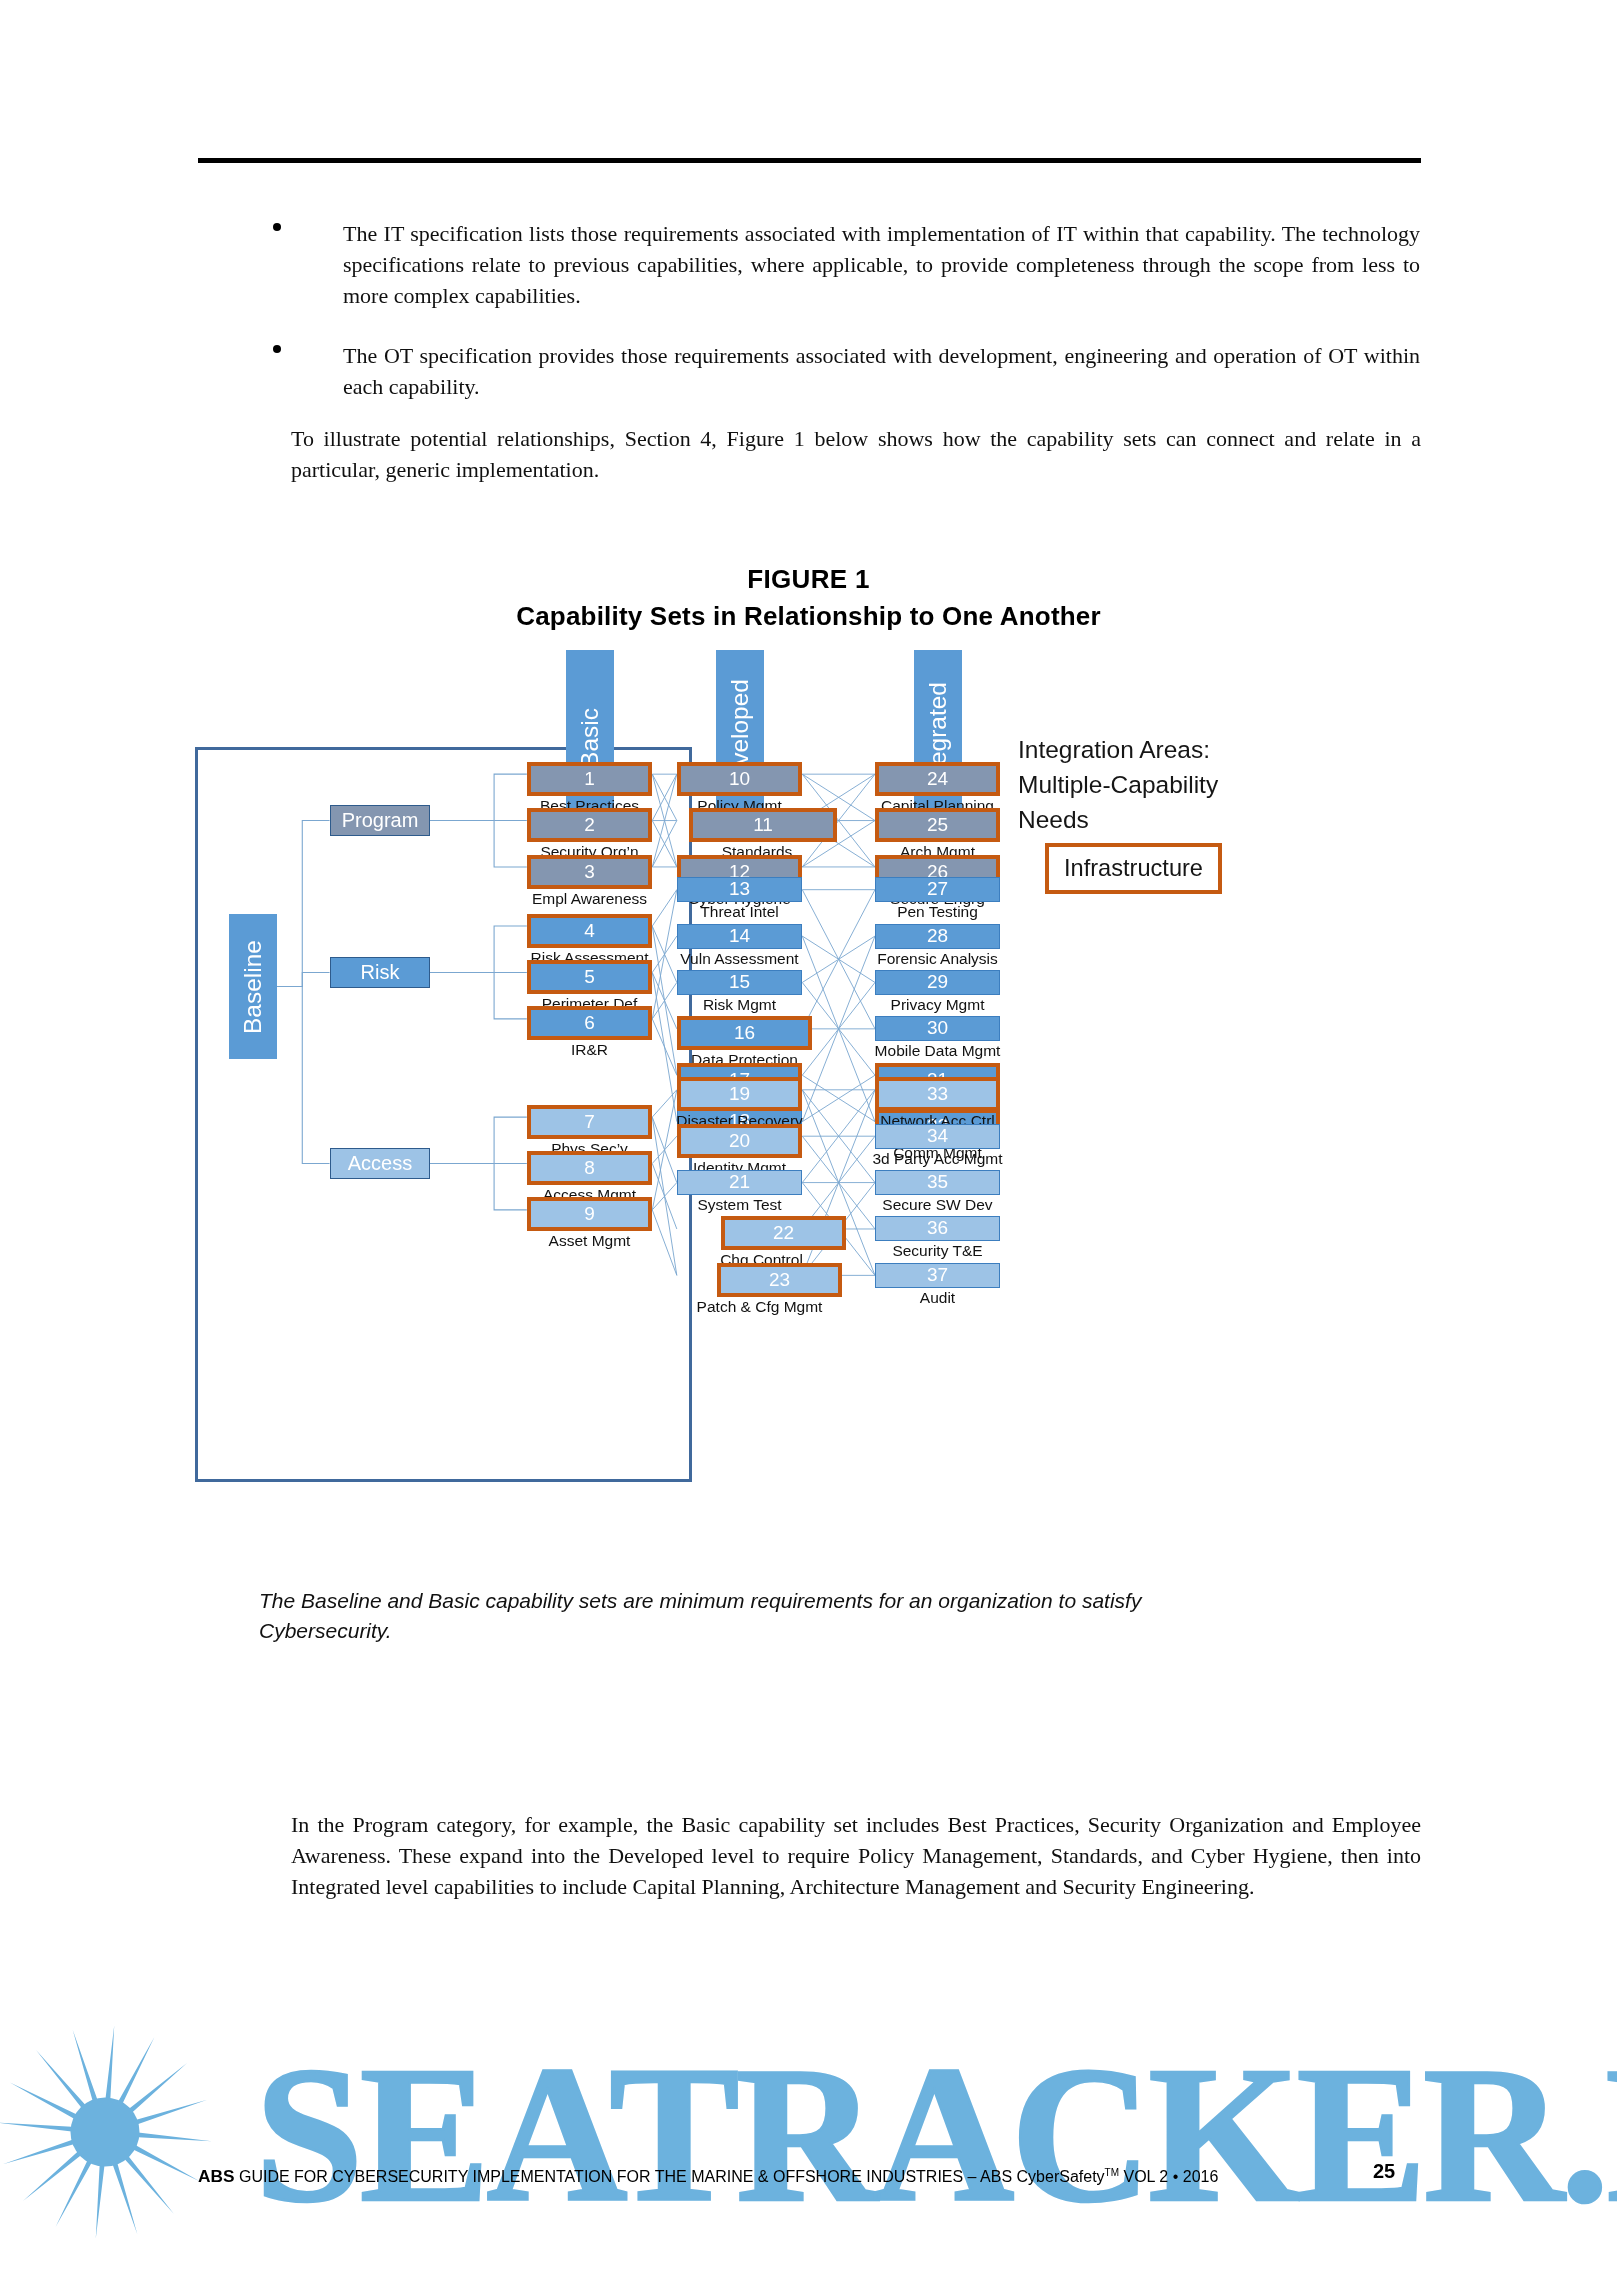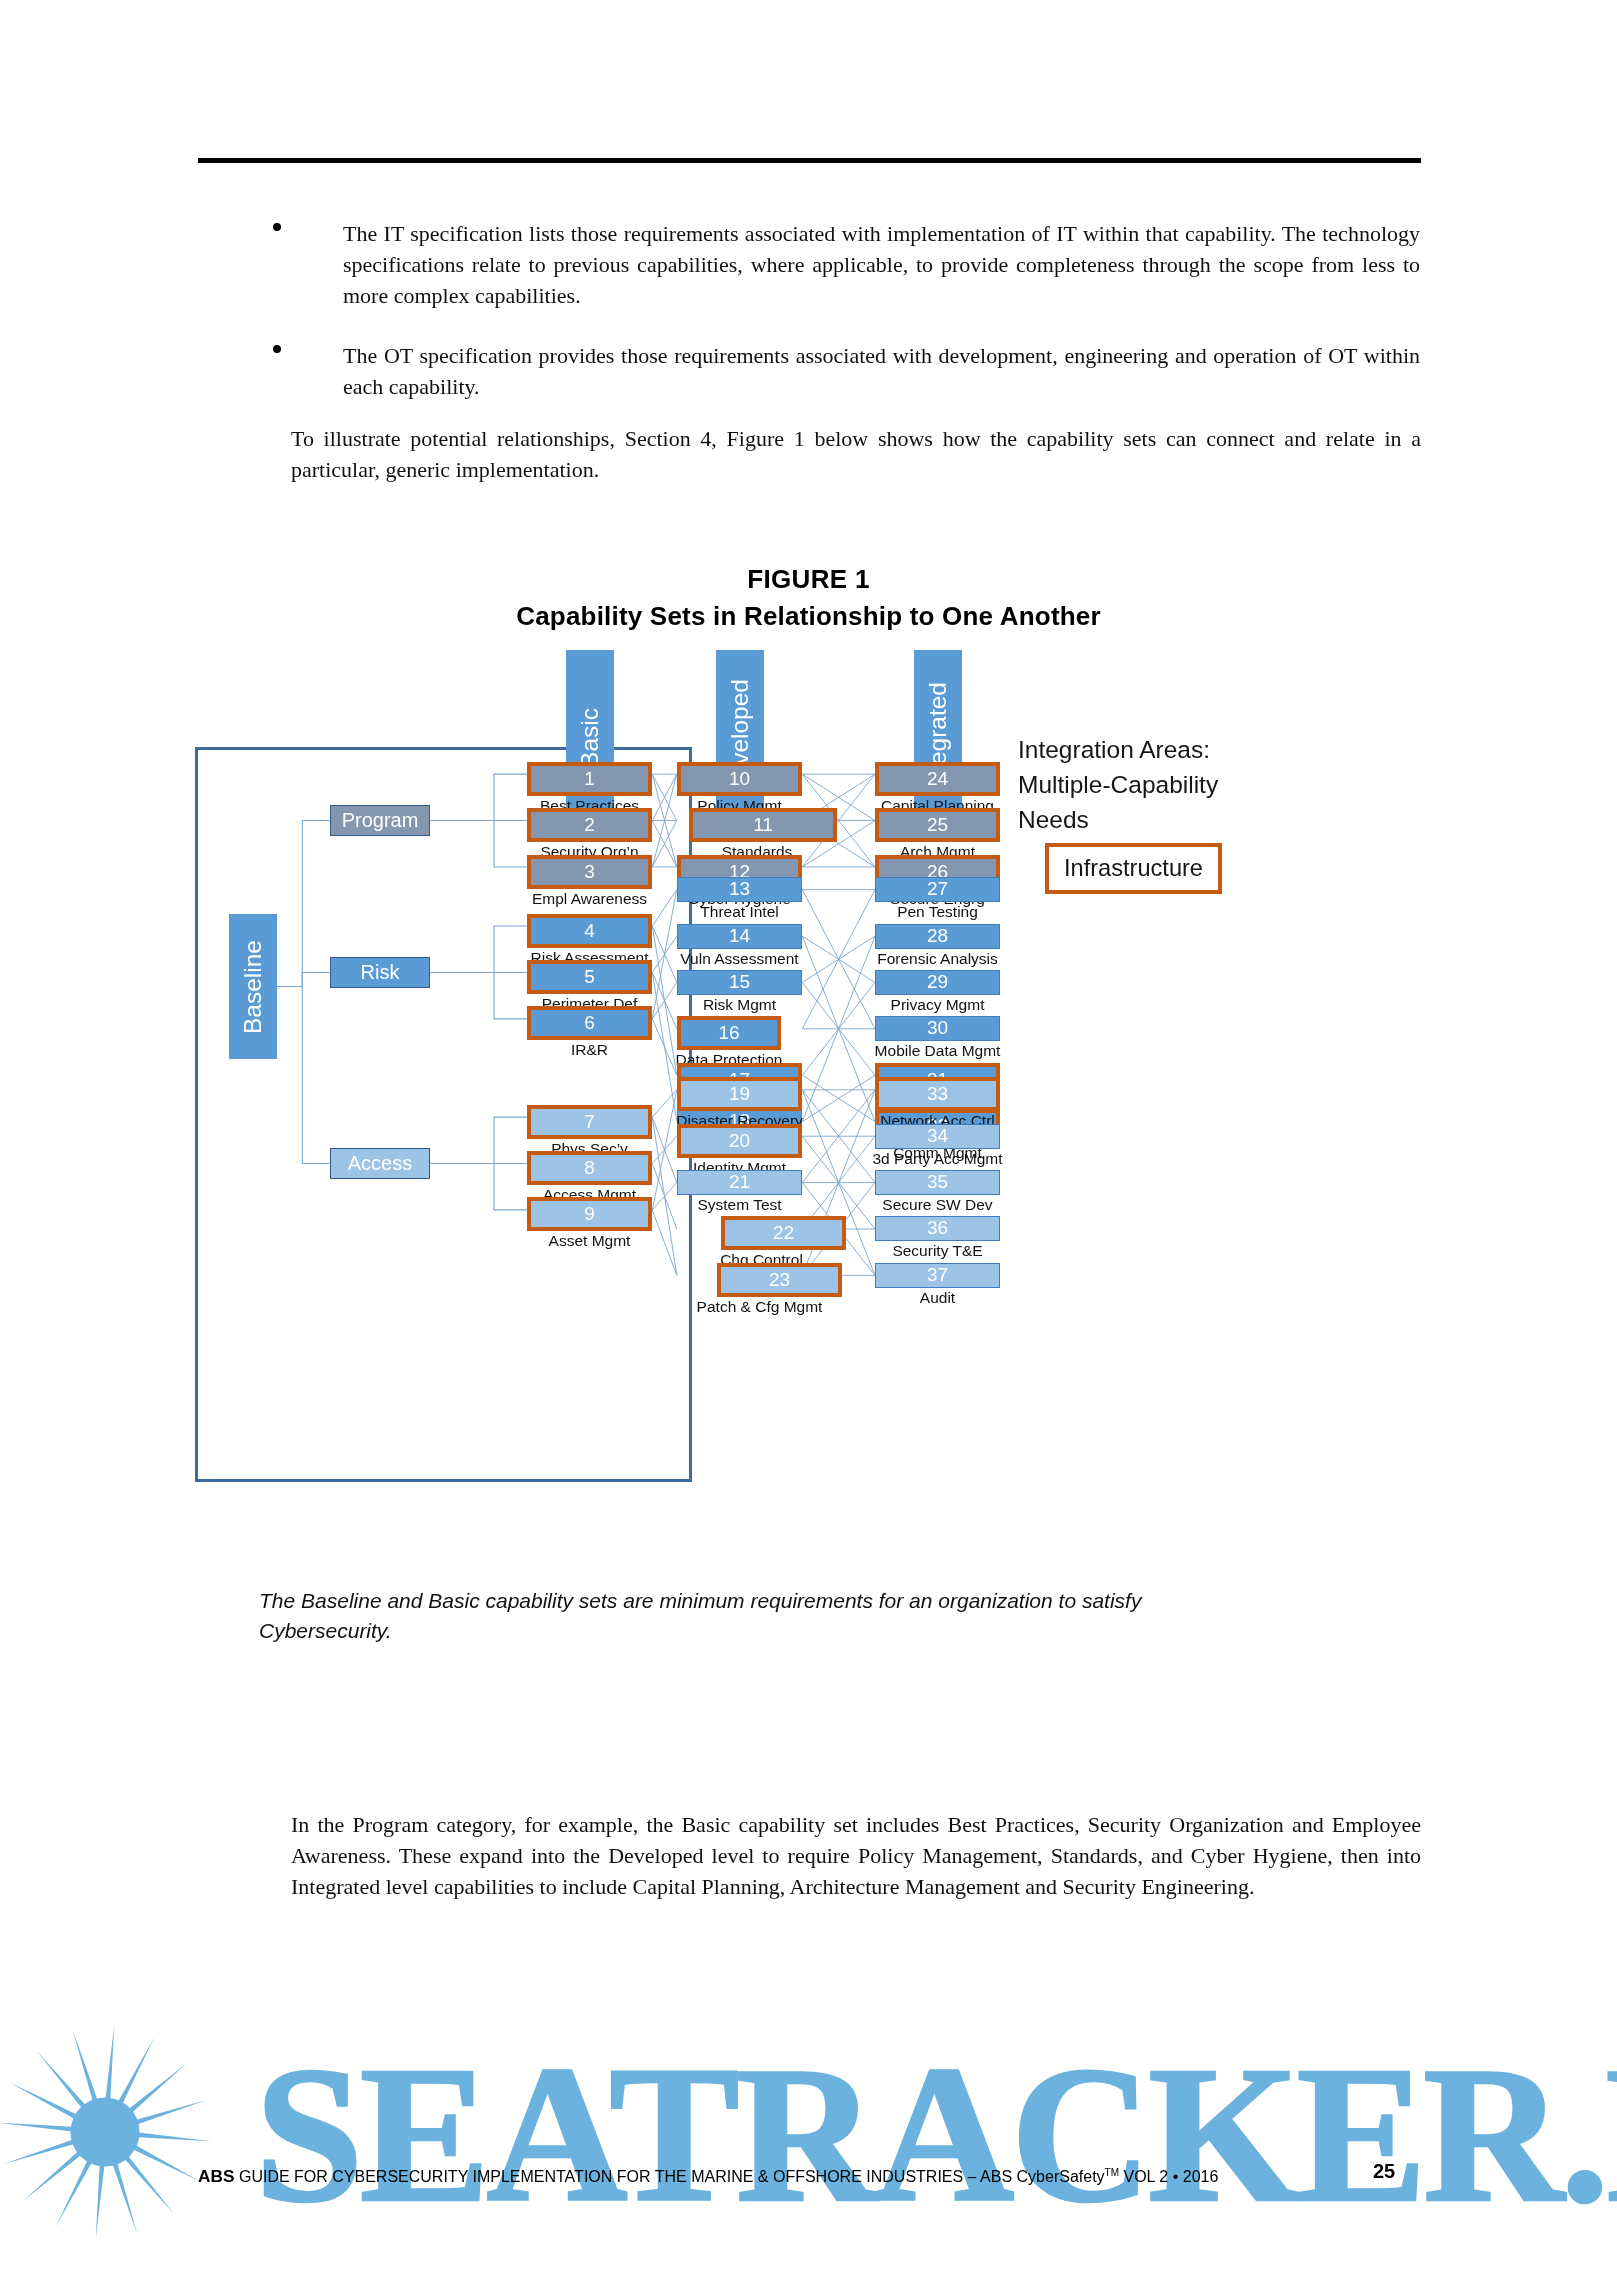--- a/index.html
+++ b/index.html
@@ -337,21 +337,21 @@
           <div class="lbl" style="top: 27px;">Threat Intel</div>
         </div>
         <div class="node" style="left: 482px; top: 274px; width: 125px;">
           <div class="box" style="height: 24.5px; background: rgb(91, 155, 213); border: 0.9px solid rgb(60, 126, 191);">14</div>
           <div class="lbl" style="top: 27px;">Vuln Assessment</div>
         </div>
         <div class="node" style="left: 482px; top: 320px; width: 125px;">
           <div class="box" style="height: 24.5px; background: rgb(91, 155, 213); border: 0.9px solid rgb(60, 126, 191);">15</div>
           <div class="lbl" style="top: 27px;">Risk Mgmt</div>
         </div>
-        <div class="node hl" style="left: 482px; top: 366px; width: 104px;">
+        <div class="node hl" style="left: 482px; top: 366px; width: 135px;">
           <div class="box" style="height: 34px; background: rgb(91, 155, 213);">16</div>
           <div class="lbl" style="top: 36px;">Data Protection</div>
         </div>
         <div class="node hl" style="left: 482px; top: 413px; width: 125px;">
           <div class="box" style="height: 34px; background: rgb(91, 155, 213);">17</div>
           <div class="lbl" style="top: 36px;">Protect OT</div>
         </div>
         <div class="node" style="left: 482px; top: 459px; width: 125px;">
           <div class="box" style="height: 24.5px; background: rgb(91, 155, 213); border: 0.9px solid rgb(60, 126, 191);">18</div>
           <div class="lbl" style="top: 27px;">Cont Monitor</div>

